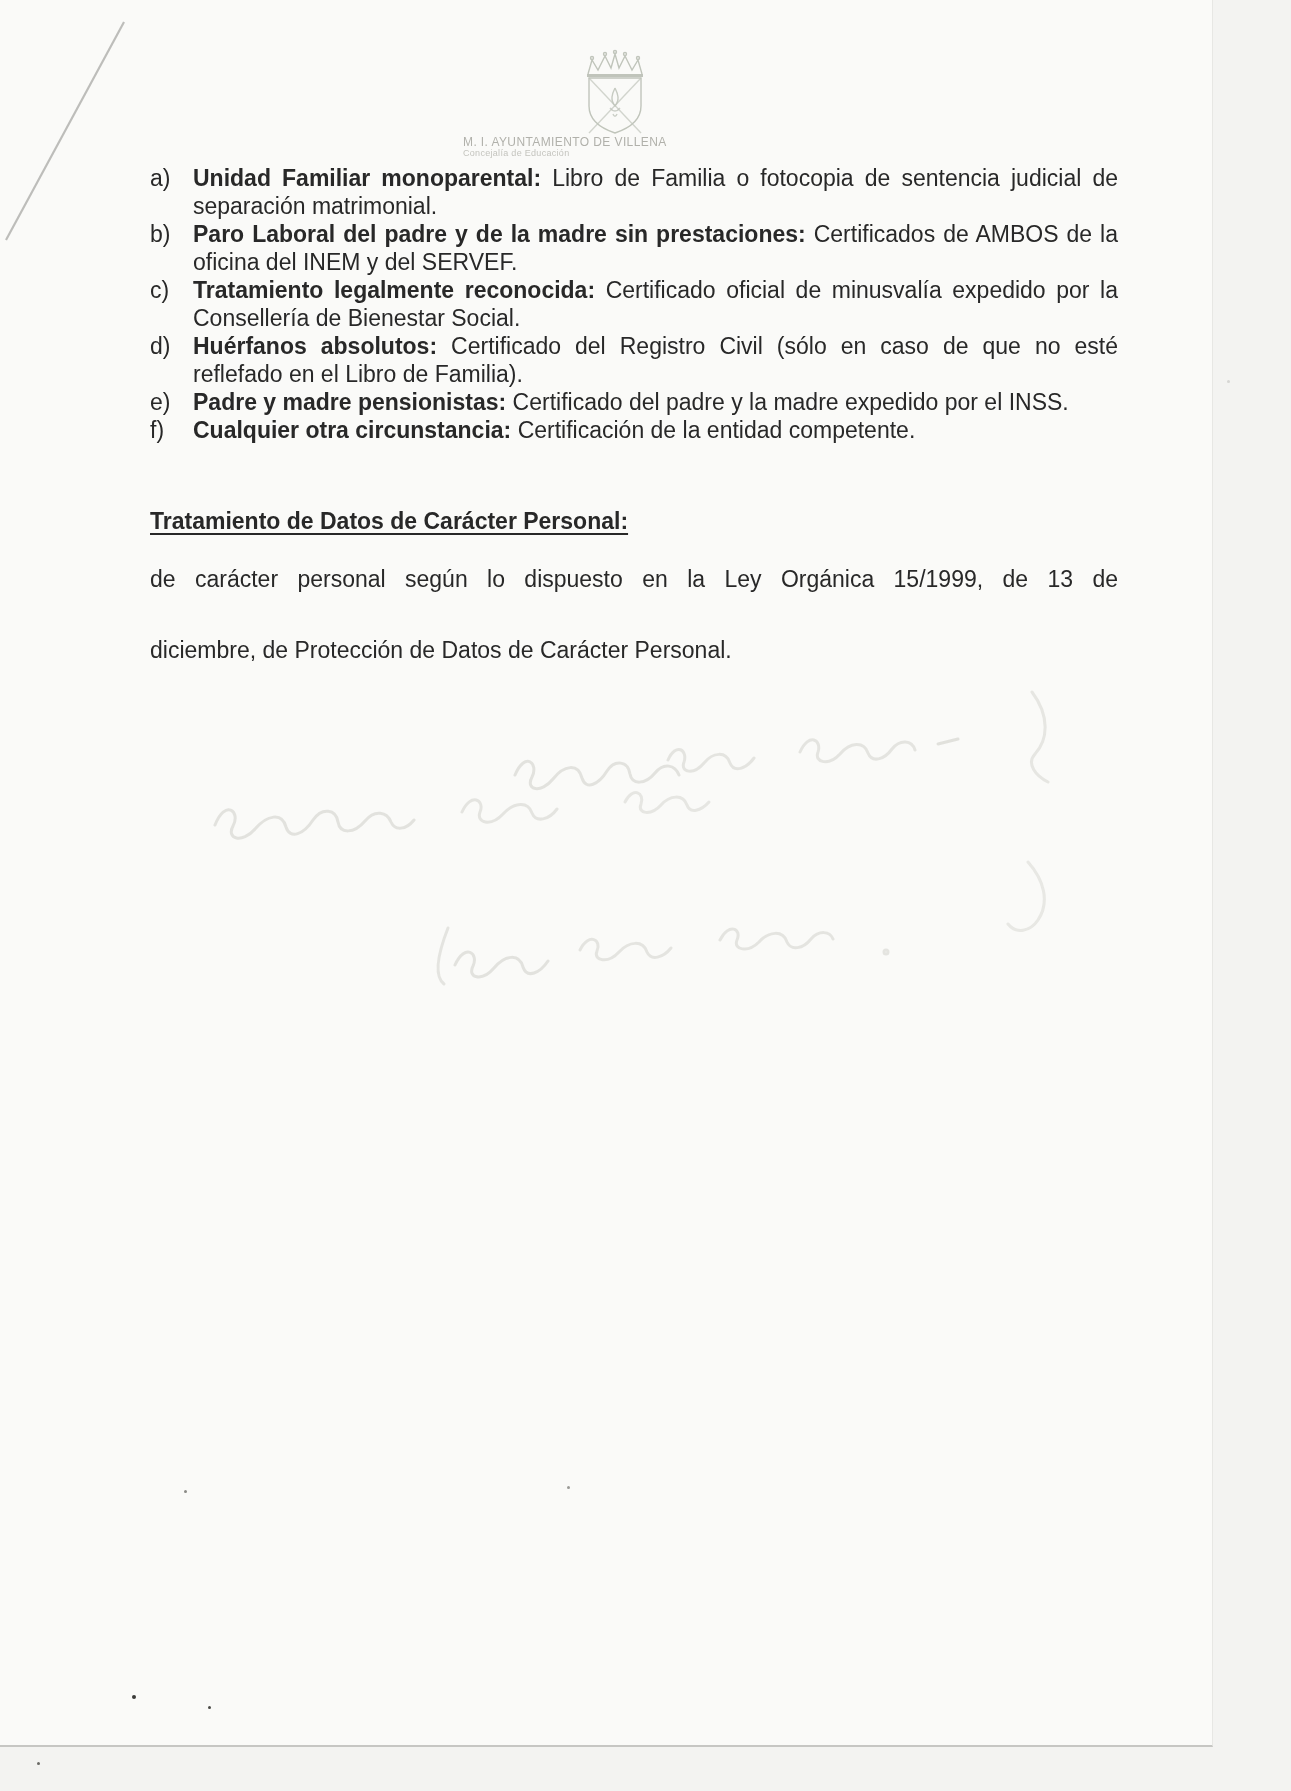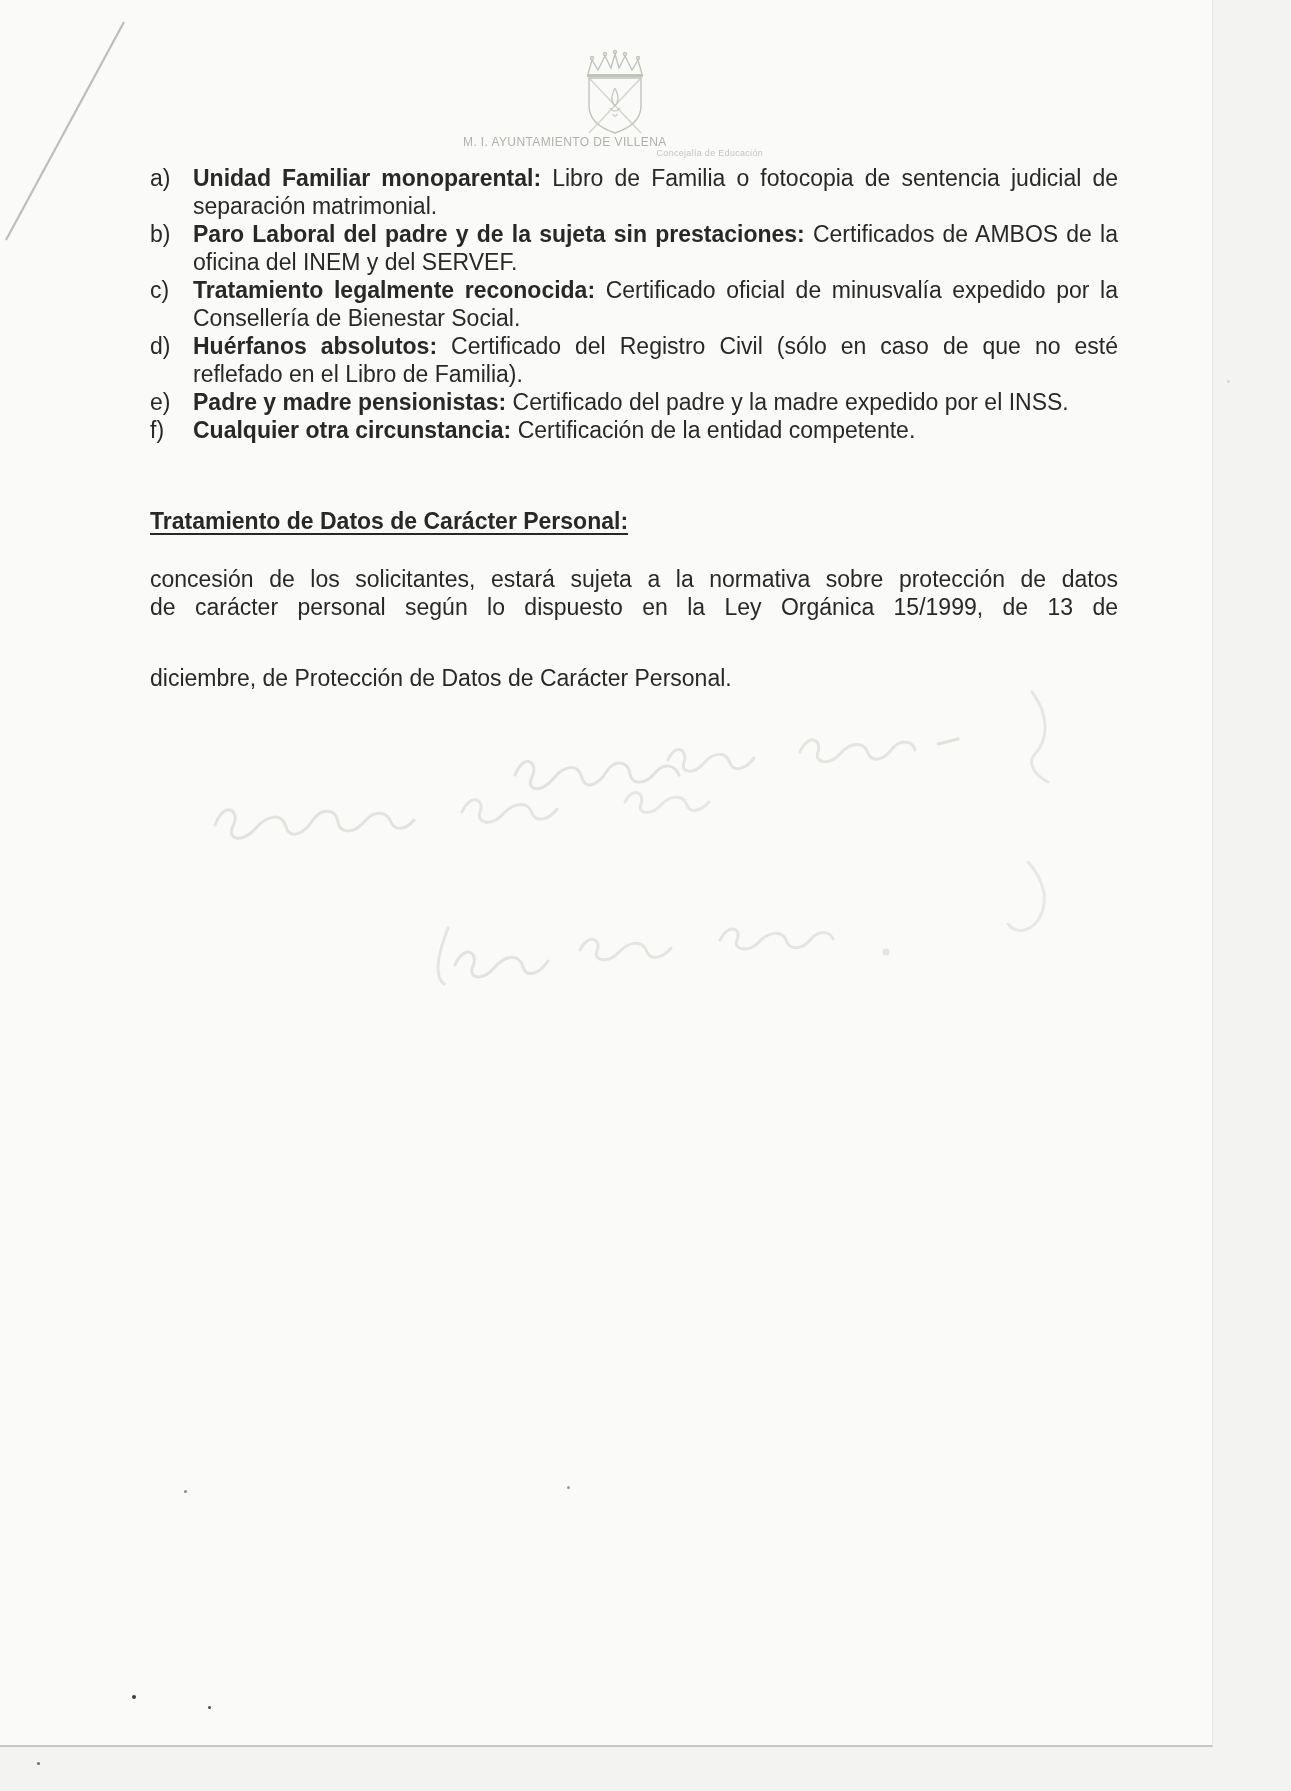--- a/index.html
+++ b/index.html
@@ -17,21 +17,21 @@
   }
   .overlay{position:absolute; left:0; top:0; width:1291px; height:1791px; pointer-events:none;}
 
   
   .logo-svg{position:absolute; left:558px; top:48px;}
   .org1{
     position:absolute; left:463px; top:135px; width:300px; text-align:left;
     font-size:12px; letter-spacing:.4px; color:#b1b1ab; white-space:nowrap;
   }
   .org2{
-    position:absolute; left:463px; top:148px; width:300px; text-align:right;
+    position:absolute; left:463px; top:148px; width:300px; text-align:left;
     font-size:9px; letter-spacing:.3px; color:#c4c4be; white-space:nowrap;
   }
 
   
   .req-list{
     position:absolute; left:150px; top:164px; width:968px;
     font-size:23px; line-height:28px;
   }
   .req-item{display:flex;}
   .req-item .lbl{flex:none; width:43px;}
@@ -90,21 +90,21 @@
   <div class="org1">M. I. AYUNTAMIENTO DE VILLENA</div>
   <div class="org2">Concejalía de Educación</div>
 
   <div class="req-list">
     <div class="req-item">
       <span class="lbl">a)</span>
       <span class="body"><span class="req-title">Unidad Familiar monoparental</span><span class="req-sep">:</span><span> Libro de Familia o fotocopia de sentencia judicial de separación matrimonial.</span></span>
     </div>
     <div class="req-item">
       <span class="lbl">b)</span>
-      <span class="body"><span class="req-title">Paro Laboral del padre y de la sujeta sin prestaciones</span><span class="req-sep">:</span><span> Certificados de AMBOS de la oficina del INEM y del SERVEF.</span></span>
+      <span class="body"><span class="req-title">Paro Laboral del padre y de la madre sin prestaciones</span><span class="req-sep">:</span><span> Certificados de AMBOS de la oficina del INEM y del SERVEF.</span></span>
     </div>
     <div class="req-item">
       <span class="lbl">c)</span>
       <span class="body"><span class="req-title">Tratamiento legalmente reconocida:</span><span class="req-sep"></span><span> Certificado oficial de minusvalía expedido por la Consellería de Bienestar Social.</span></span>
     </div>
     <div class="req-item">
       <span class="lbl">d)</span>
       <span class="body"><span class="req-title">Huérfanos absolutos</span><span class="req-sep">:</span><span> Certificado del Registro Civil (sólo en caso de que no esté reflefado en el Libro de Familia).</span></span>
     </div>
     <div class="req-item">
@@ -113,21 +113,20 @@
     </div>
     <div class="req-item">
       <span class="lbl">f)</span>
       <span class="body"><span class="req-title">Cualquier otra circunstancia:</span><span class="req-sep"></span><span> Certificación de la entidad competente.</span></span>
     </div>
   </div>
 
   <div class="section-heading">Tratamiento de Datos de Carácter Personal:</div>
 
   <div class="para">
-    <div class="pline">concesión de los solicitantes, estará sujeta a la normativa sobre protección de datos</div>
     <div class="pline">de carácter personal según lo dispuesto en la Ley Orgánica 15/1999, de 13 de</div>
     <div class="pline last">diciembre, de Protección de Datos de Carácter Personal.</div>
   </div>
 
   <svg class="overlay" width="1291" height="1791" viewBox="0 0 1291 1791">
     <g fill="none" stroke="#d5d5d0" stroke-width="3" stroke-linecap="round">
       <path opacity="0.65" d="M515,775 c10,-24 24,-12 17,2 c-7,13 9,17 21,2 c11,-14 25,-16 29,-1 c4,13 17,6 25,-7 c8,-12 21,-10 23,3 c2,11 15,11 25,-1 c9,-11 20,-8 24,2"></path>
       <path opacity="0.6" d="M668,760 c8,-18 20,-10 16,2 c-4,11 10,13 20,1 c9,-11 22,-12 26,0 c4,10 16,6 24,-5"></path>
       <path opacity="0.6" d="M800,752 c9,-20 22,-12 18,0 c-4,11 11,14 22,2 c10,-12 24,-13 28,-1 c4,10 16,7 24,-4 c8,-10 20,-9 23,1"></path>
       <path opacity="0.7" d="M938,744 l20,-5"></path>

